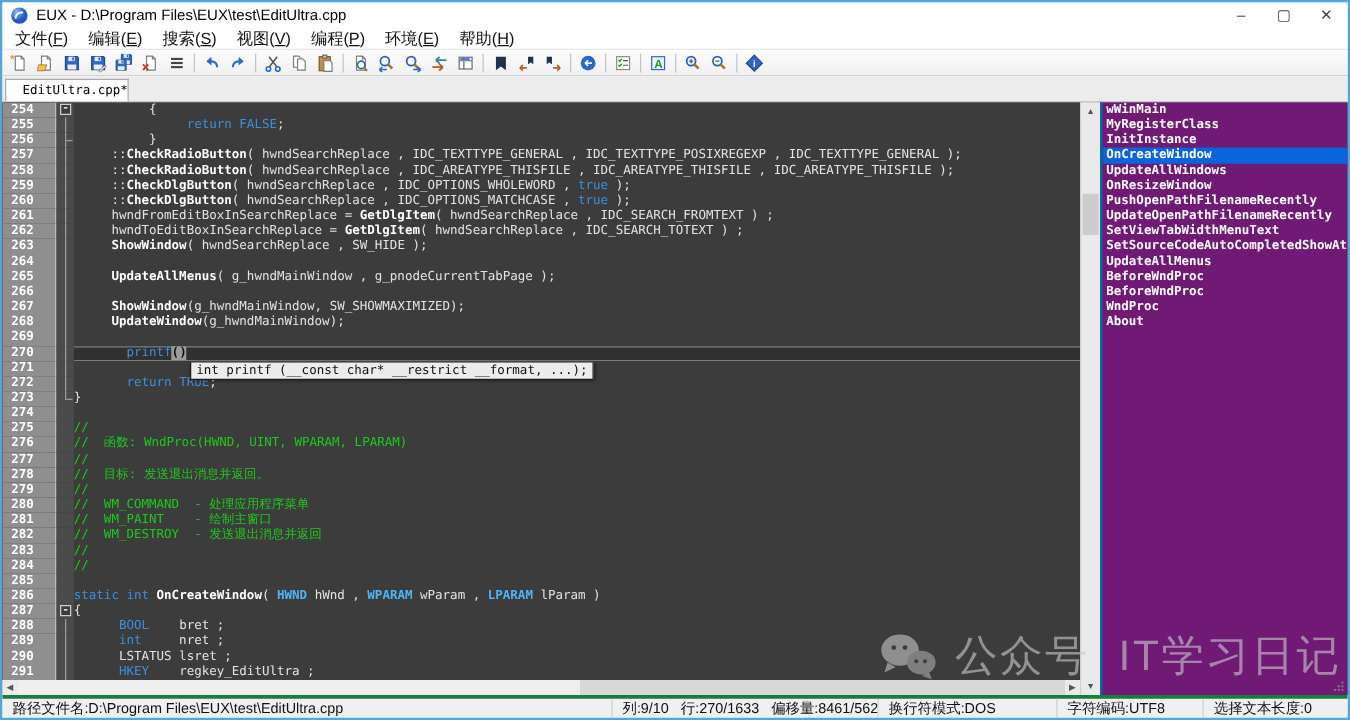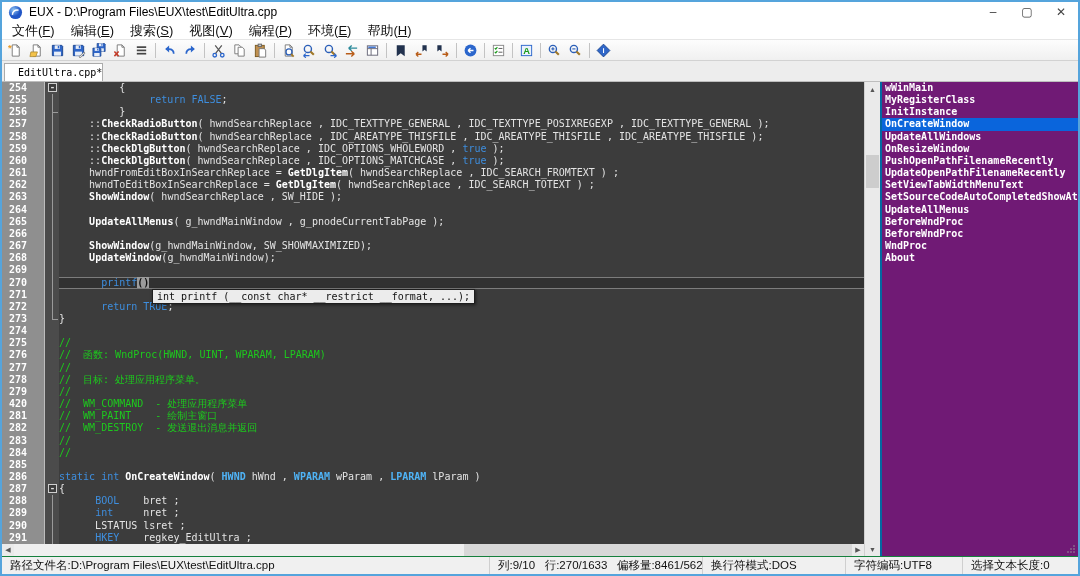--- a/index.html
+++ b/index.html
@@ -49,21 +49,21 @@
 
 .panel{flex:1;background:#701a75;border-left:2px solid #0369a1;overflow:hidden}
 .fn-item{height:12.16px;line-height:12.16px;font:bold 10px "DejaVu Sans Mono",monospace;color:#fff;white-space:nowrap;padding-left:3px;overflow:hidden}
 .fn-item.sel{background:#0a65dc}
 
 .hscroll{height:12px;display:flex;flex:none;background:#d8d8d8}
 .hbtn{width:12px;height:12px;display:flex;align-items:center;justify-content:center;font-size:7px;color:#555;background:#eaeaea;flex:none}
 .htrack{flex:1;position:relative;background:#d8d8d8}
 .hthumb{position:absolute;top:0;bottom:0;left:0;width:450px;background:#efefef}
 
-.statusbar{height:18px;background:#f0f0f0;border-top:1px solid #15803d;display:flex;align-items:flex-end;font-size:11.5px;color:#111;flex:none}
+.statusbar{height:18px;background:#f0f0f0;border-top:3px solid #15803d;display:flex;align-items:flex-end;font-size:11.5px;color:#111;flex:none}
 .seg{height:100%;display:flex;align-items:center;padding-left:8px;border-right:1px solid #cfcfcf;white-space:pre;overflow:hidden;flex:none}
 .seg:last-child{flex:1;border-right:none}
 .grip{position:absolute;right:3px;bottom:21px;width:8px;height:8px;opacity:.6}
 
 .watermark{position:absolute;left:698px;top:420px;display:flex;align-items:center;z-index:5;pointer-events:none}
 .watermark .wm-text{font-size:34px;color:rgba(200,200,200,.62);letter-spacing:2px;white-space:pre;font-family:"Liberation Sans",sans-serif}
 </style>
 </head>
 <body>
 
@@ -467,29 +467,29 @@
             <span class="ct"><span class="c">//  函数: WndProc(HWND, UINT, WPARAM, LPARAM)</span></span>
           </div>
           <div class="code-line">
             <span class="ln">277</span>
             <span class="fold"></span>
             <span class="ct"><span class="c">//</span></span>
           </div>
           <div class="code-line">
             <span class="ln">278</span>
             <span class="fold"></span>
-            <span class="ct"><span class="c">//  目标: 处理应用程序菜单。</span></span>
+            <span class="ct"><span class="c">//  目标: 发送退出消息并返回。</span></span>
           </div>
           <div class="code-line">
             <span class="ln">279</span>
             <span class="fold"></span>
             <span class="ct"><span class="c">//</span></span>
           </div>
           <div class="code-line">
-            <span class="ln">420</span>
+            <span class="ln">280</span>
             <span class="fold"></span>
             <span class="ct"><span class="c">//  WM_COMMAND  - 处理应用程序菜单</span></span>
           </div>
           <div class="code-line">
             <span class="ln">281</span>
             <span class="fold"></span>
             <span class="ct"><span class="c">//  WM_PAINT    - 绘制主窗口</span></span>
           </div>
           <div class="code-line">
             <span class="ln">282</span>
@@ -577,20 +577,35 @@
         <div class="fn-item">UpdateOpenPathFilenameRecently</div>
         <div class="fn-item">SetViewTabWidthMenuText</div>
         <div class="fn-item">SetSourceCodeAutoCompletedShowAt</div>
         <div class="fn-item">UpdateAllMenus</div>
         <div class="fn-item">BeforeWndProc</div>
         <div class="fn-item">BeforeWndProc</div>
         <div class="fn-item">WndProc</div>
         <div class="fn-item">About</div>
       </div>
 
+    <div class="watermark">
+      <span style="margin-right:10px;display:flex">
+        <svg width="54" height="42" viewBox="0 0 54 42" opacity="0.62">
+          <ellipse cx="20" cy="16" rx="15" ry="12.5" fill="#c2c2c2"></ellipse>
+          <path d="M10 26l-2.5 8 9-4.5z" fill="#c2c2c2"></path>
+          <ellipse cx="37" cy="26" rx="11.5" ry="9.5" fill="#a8a8a8"></ellipse>
+          <path d="M43 33l2.5 6.5-8-3z" fill="#a8a8a8"></path>
+          <circle cx="15" cy="14" r="1.9" fill="#3c3c3c"></circle>
+          <circle cx="24" cy="14" r="1.9" fill="#3c3c3c"></circle>
+          <circle cx="33" cy="25" r="1.6" fill="#3c3c3c"></circle>
+          <circle cx="40" cy="25" r="1.6" fill="#3c3c3c"></circle>
+        </svg>
+      </span>
+      <span class="wm-text">公众号  IT学习日记</span>
+    </div>
   </div>
 
   <div class="statusbar">
       <span class="seg" style="width: 488px;">路径文件名:D:\Program Files\EUX\test\EditUltra.cpp</span>
       <span class="seg" style="width: 213px;">列:9/10   行:270/1633   偏移量:8461/56280</span>
       <span class="seg" style="width: 143px;">换行符模式:DOS</span>
       <span class="seg" style="width: 117px;">字符编码:UTF8</span>
       <span class="seg">选择文本长度:0</span>
     </div>
   <svg class="grip" viewBox="0 0 8 8">

